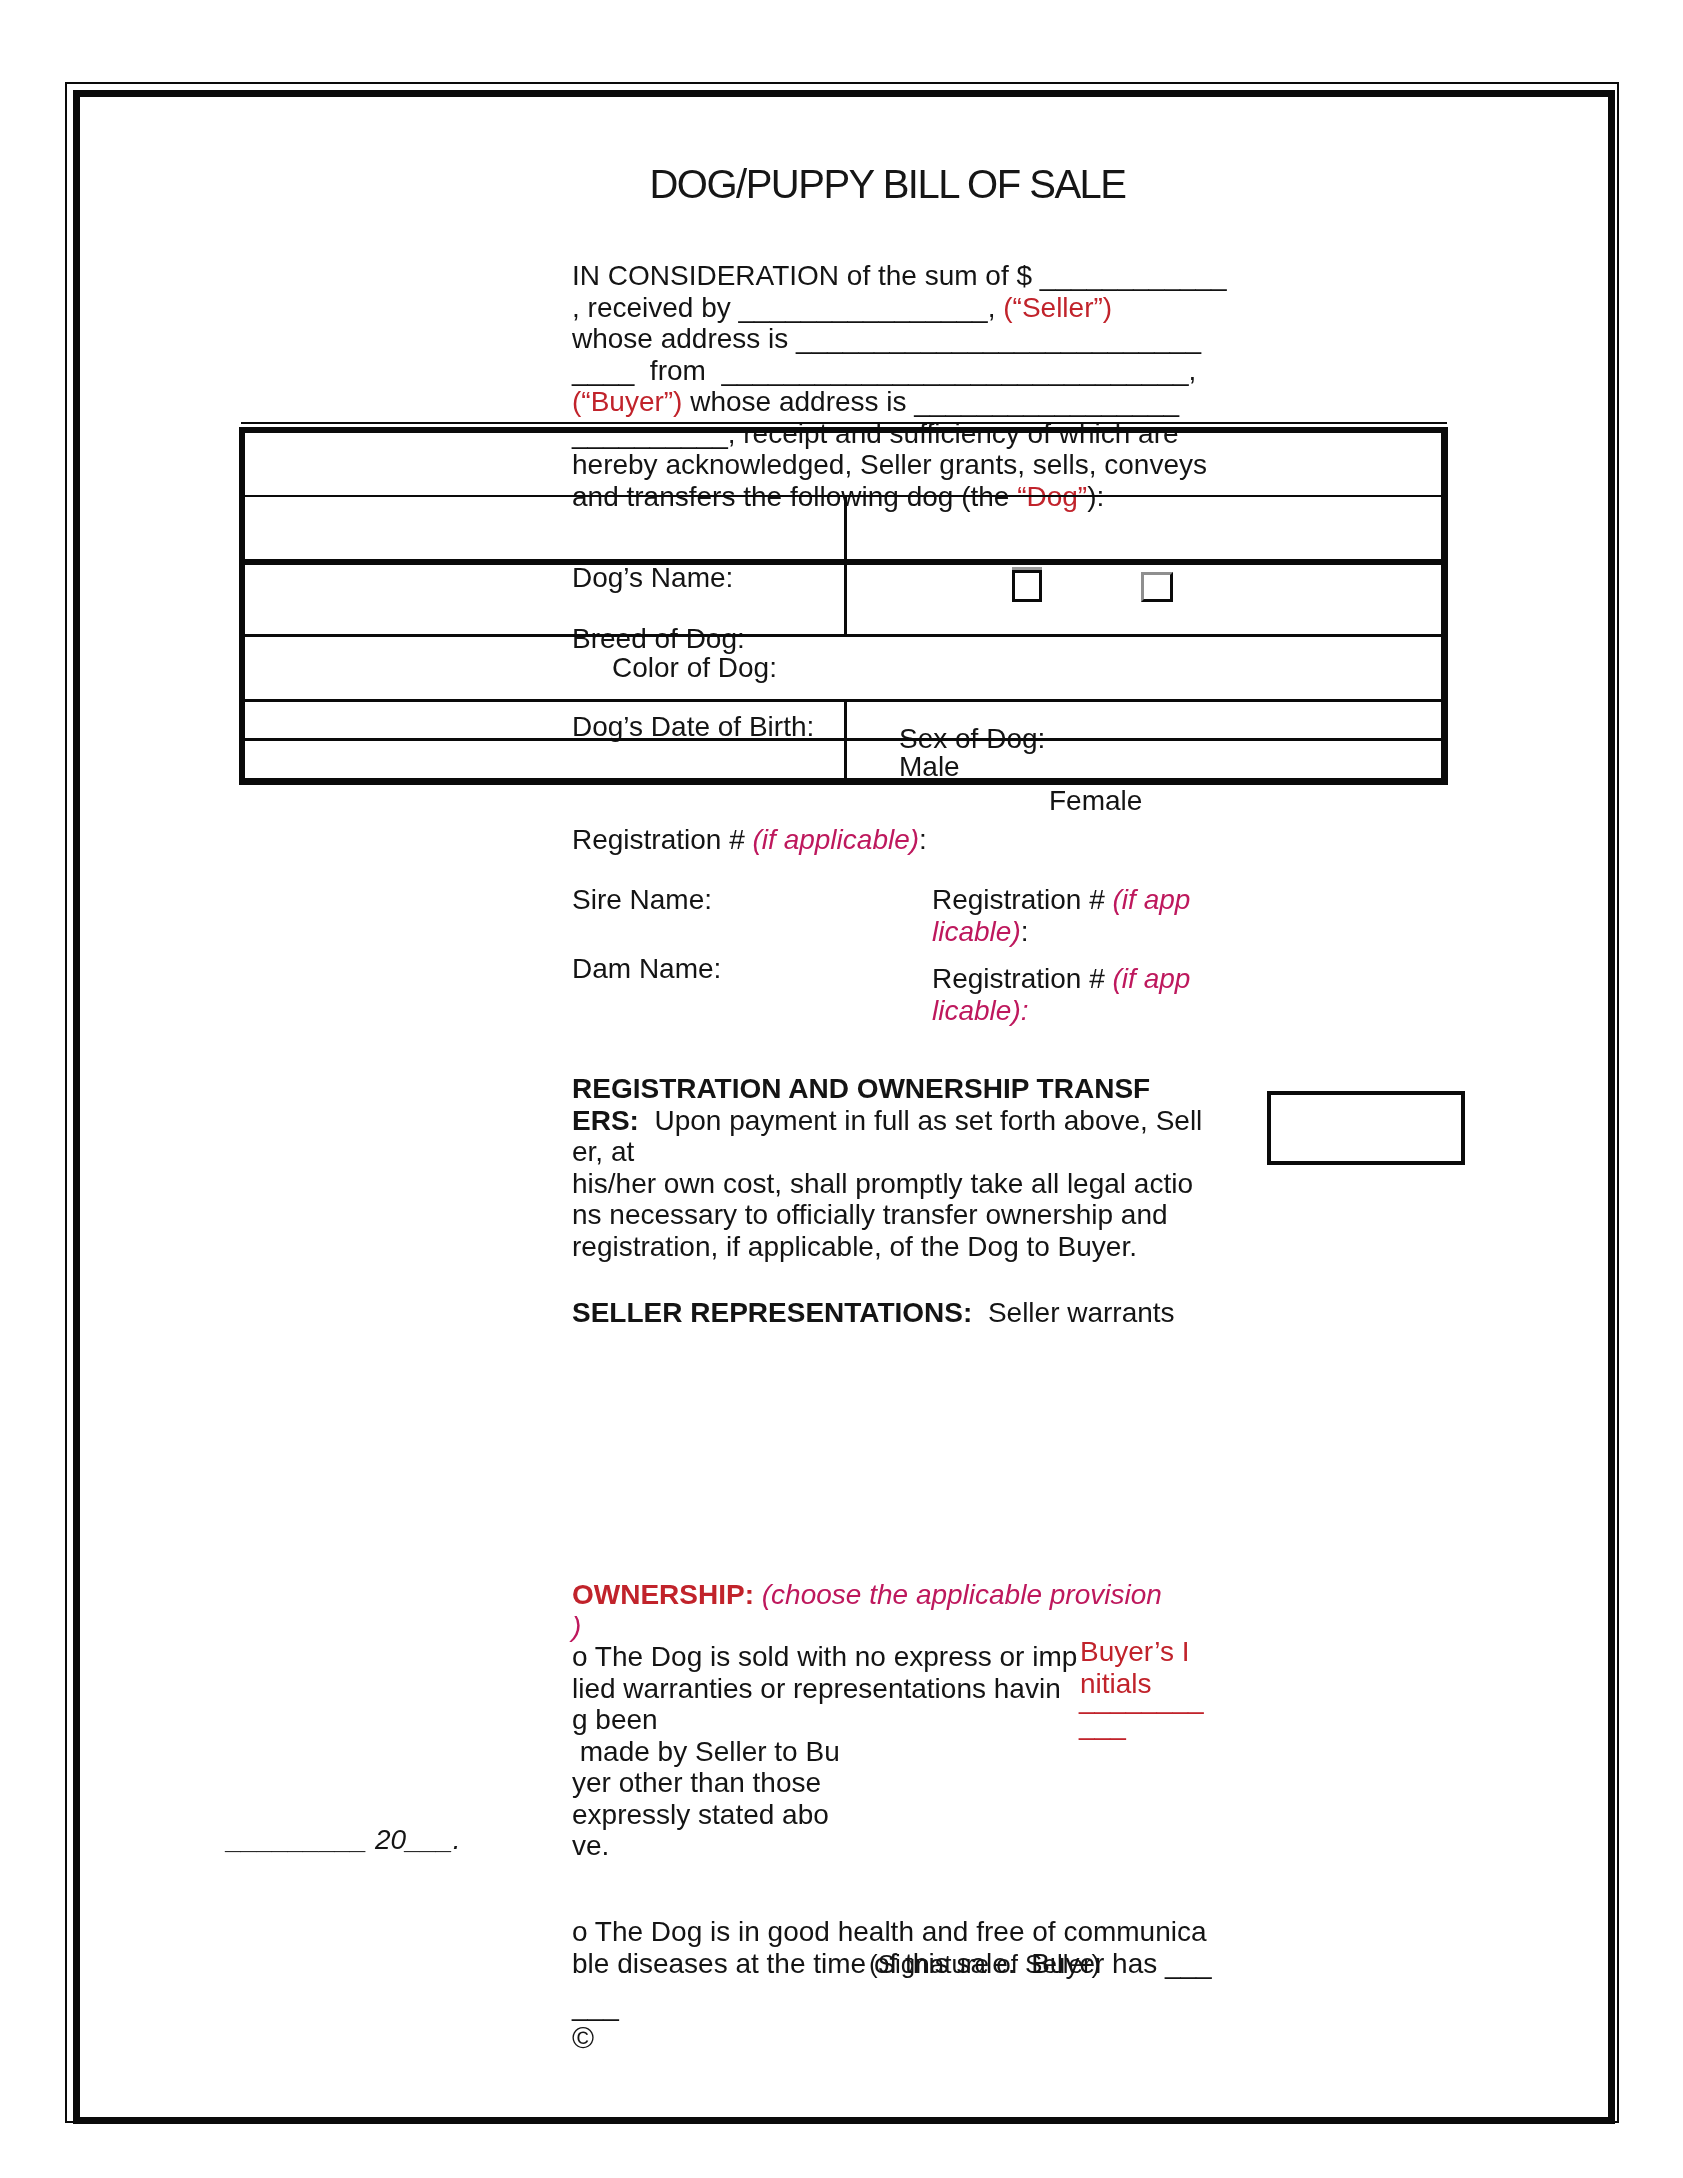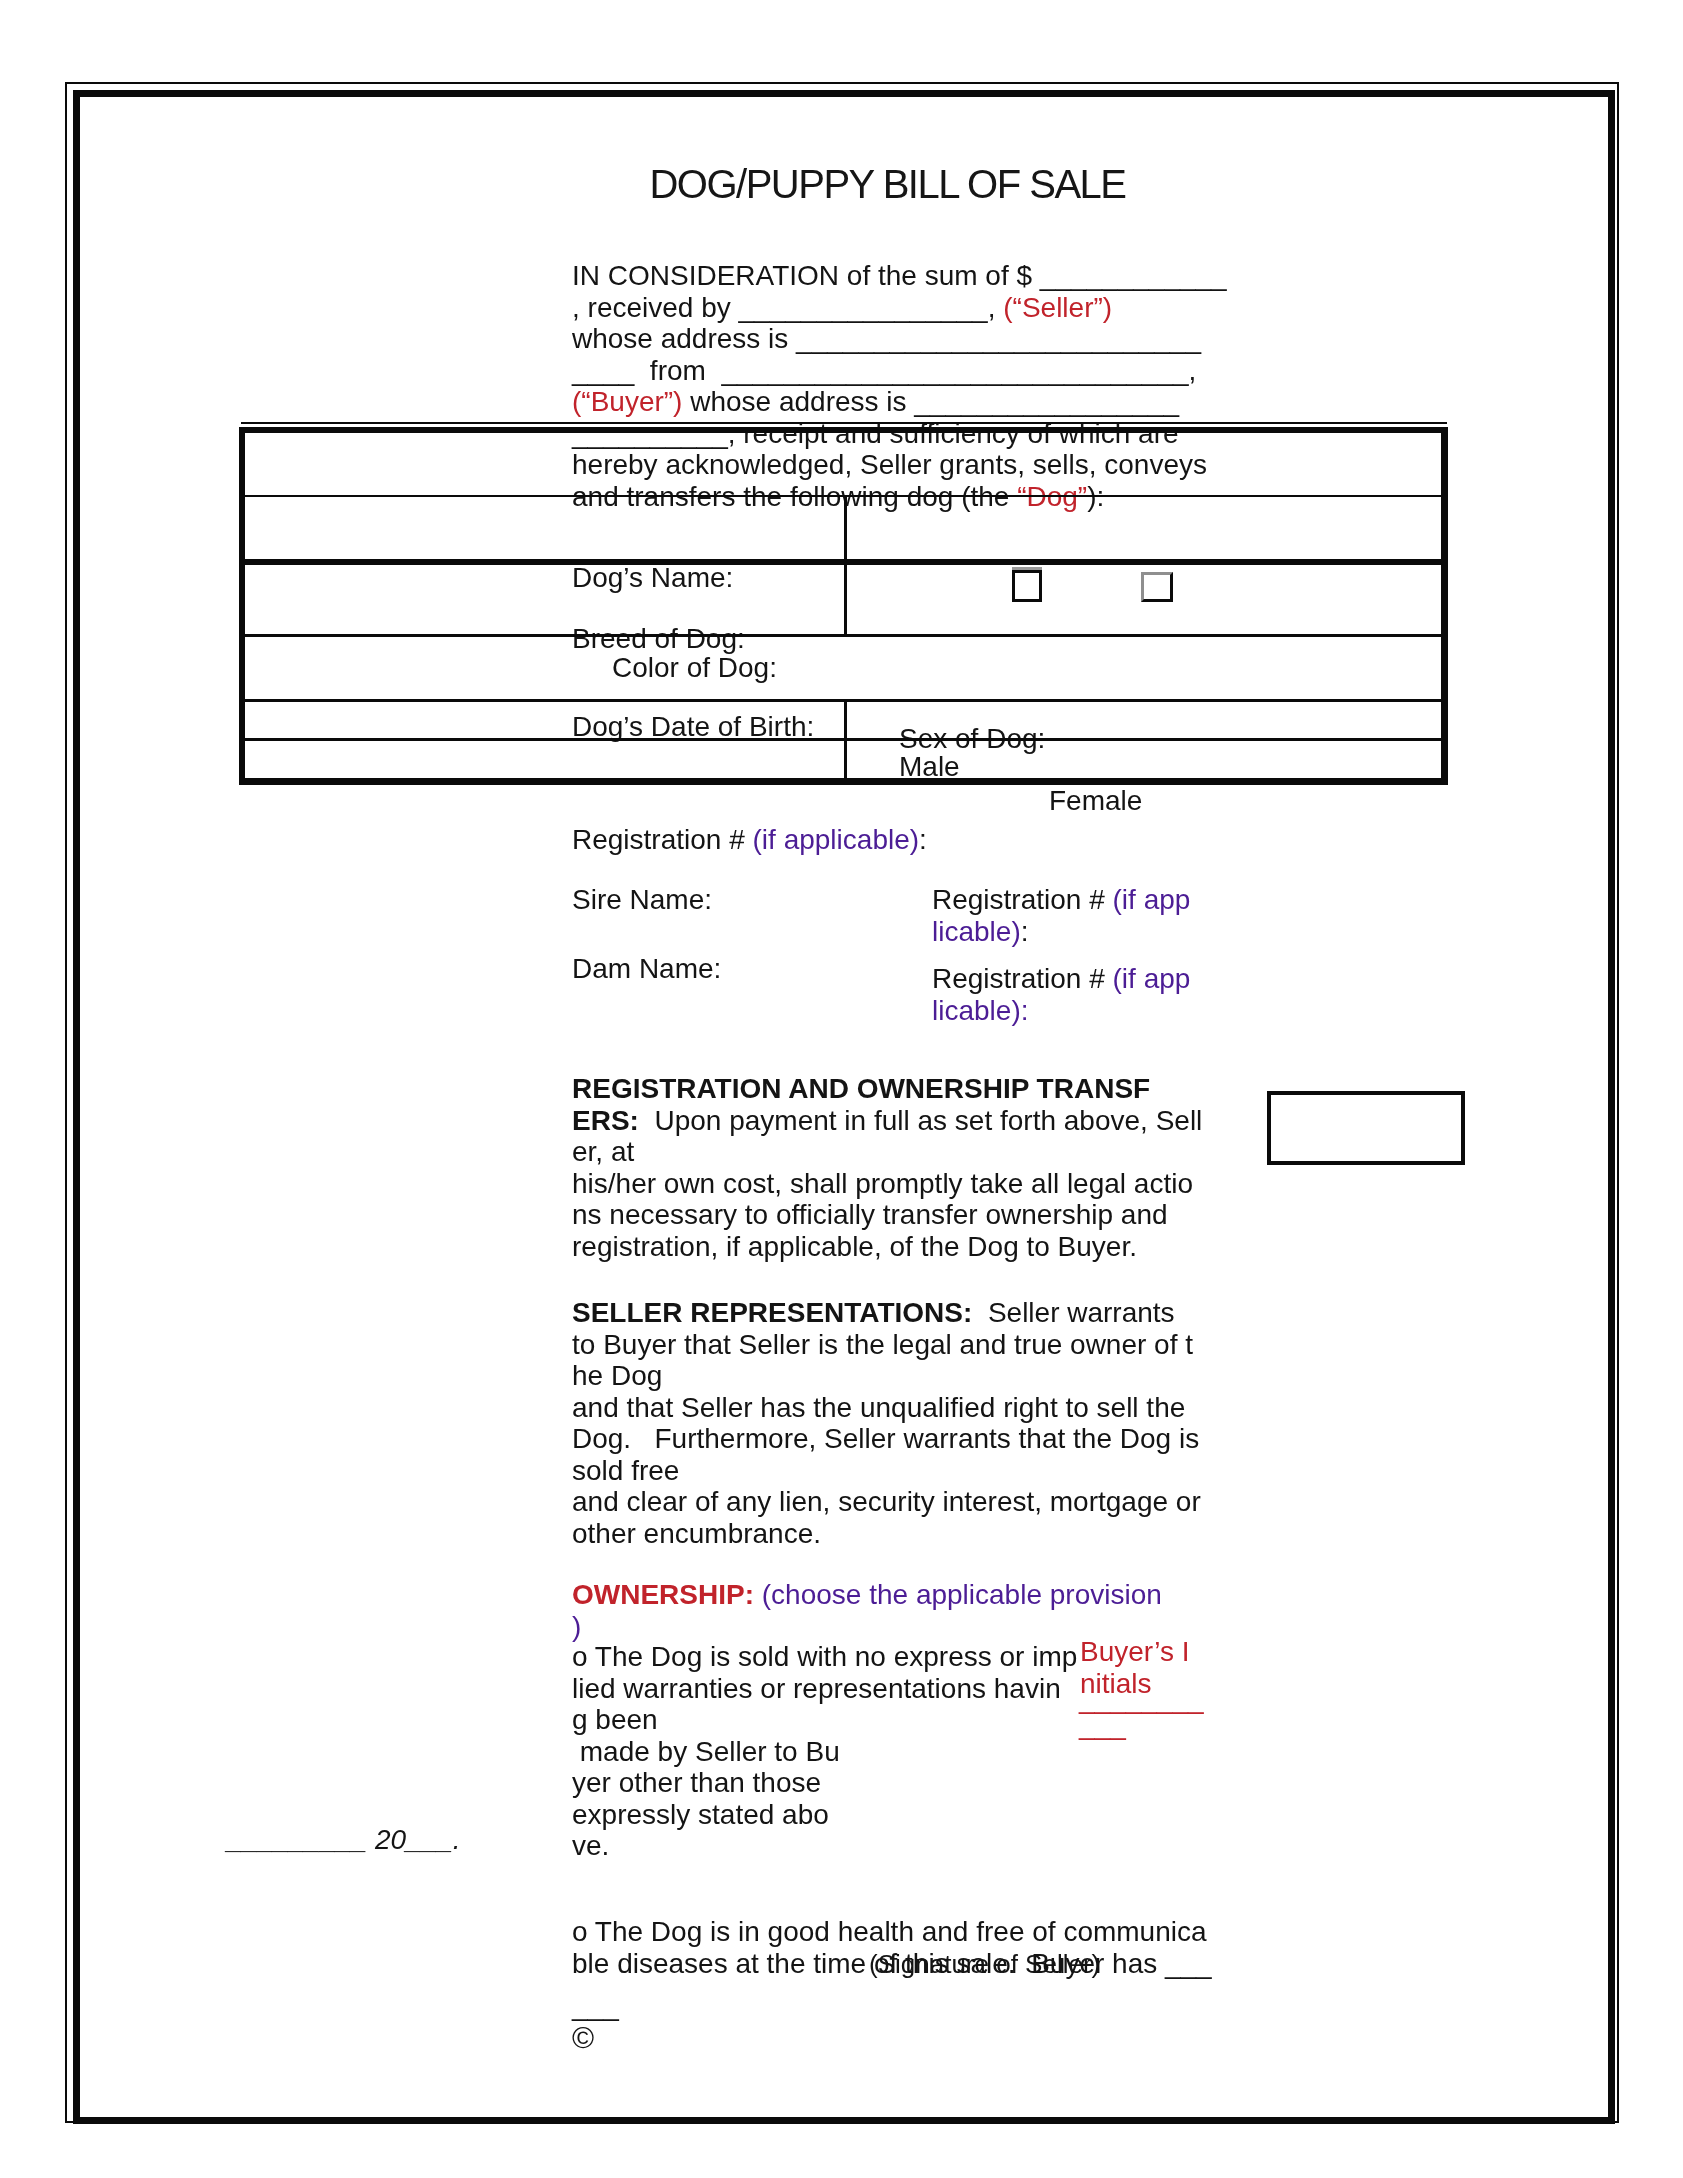--- a/index.html
+++ b/index.html
@@ -5,21 +5,21 @@
   html,body{margin:0;padding:0;background:#ffffff;}
   .page{position:relative;width:1683px;height:2178px;background:#fff;
         font-family:"Liberation Sans",sans-serif;color:#141414;overflow:hidden;}
   .abs{position:absolute;}
   .hl,.vl{position:absolute;background:#0a0a0a;z-index:3;}
   .frame{position:absolute;border-style:solid;border-color:#0a0a0a;z-index:1;}
   .txt{position:absolute;font-size:28px;line-height:31.5px;white-space:pre;z-index:2;}
   .blk{position:absolute;font-size:28px;line-height:31.5px;white-space:pre-wrap;z-index:2;}
   .b{font-weight:bold;}
   .red{color:#c1232b;}
-  .blue{color:#4c1d95;}
+  .blue{color:#be185d;font-style:italic;}
   .title{position:absolute;left:572px;top:162px;width:631px;text-align:center;
          font-size:40px;letter-spacing:-1.5px;line-height:44px;color:#161616;z-index:2;}
   .cb{position:absolute;z-index:4;background:#fff;}
   .emptybox{position:absolute;border:4px solid #0a0a0a;background:#fff;z-index:2;}
 </style>
 </head>
 <body>
 
 <div class="page">
 
@@ -83,27 +83,20 @@
     <div class="blk" style="position:static;">er, at
 his/her own cost, shall promptly take all legal actio
 ns necessary to officially transfer ownership and
 registration, if applicable, of the Dog to Buyer.</div>
   </div>
 
   <div class="emptybox" style="left:1267px;top:1091px;width:190px;height:66px;"></div>
 
   <div class="abs" style="left:572px;top:1297px;width:693px;z-index:2;">
     <div class="txt" style="position:static;"><span class="b">SELLER REPRESENTATIONS:</span><span>  Seller warrants</span></div>
-    <div class="blk" style="position:static;">to Buyer that Seller is the legal and true owner of t
-he Dog
-and that Seller has the unqualified right to sell the
-Dog.   Furthermore, Seller warrants that the Dog is
-sold free
-and clear of any lien, security interest, mortgage or
-other encumbrance.</div>
   </div>
 
   <div class="abs" style="left:572px;top:1579px;width:693px;z-index:2;">
     <div class="txt" style="position:static;"><span class="b red">OWNERSHIP:</span><span class="blue"> (choose the applicable provision</span></div>
     <div class="txt blue" style="position:static;">)</div>
   </div>
 
   <div class="blk" style="left:572px;top:1641px;width:515px;">o The Dog is sold with no express or imp
 lied warranties or representations havin
 g been

